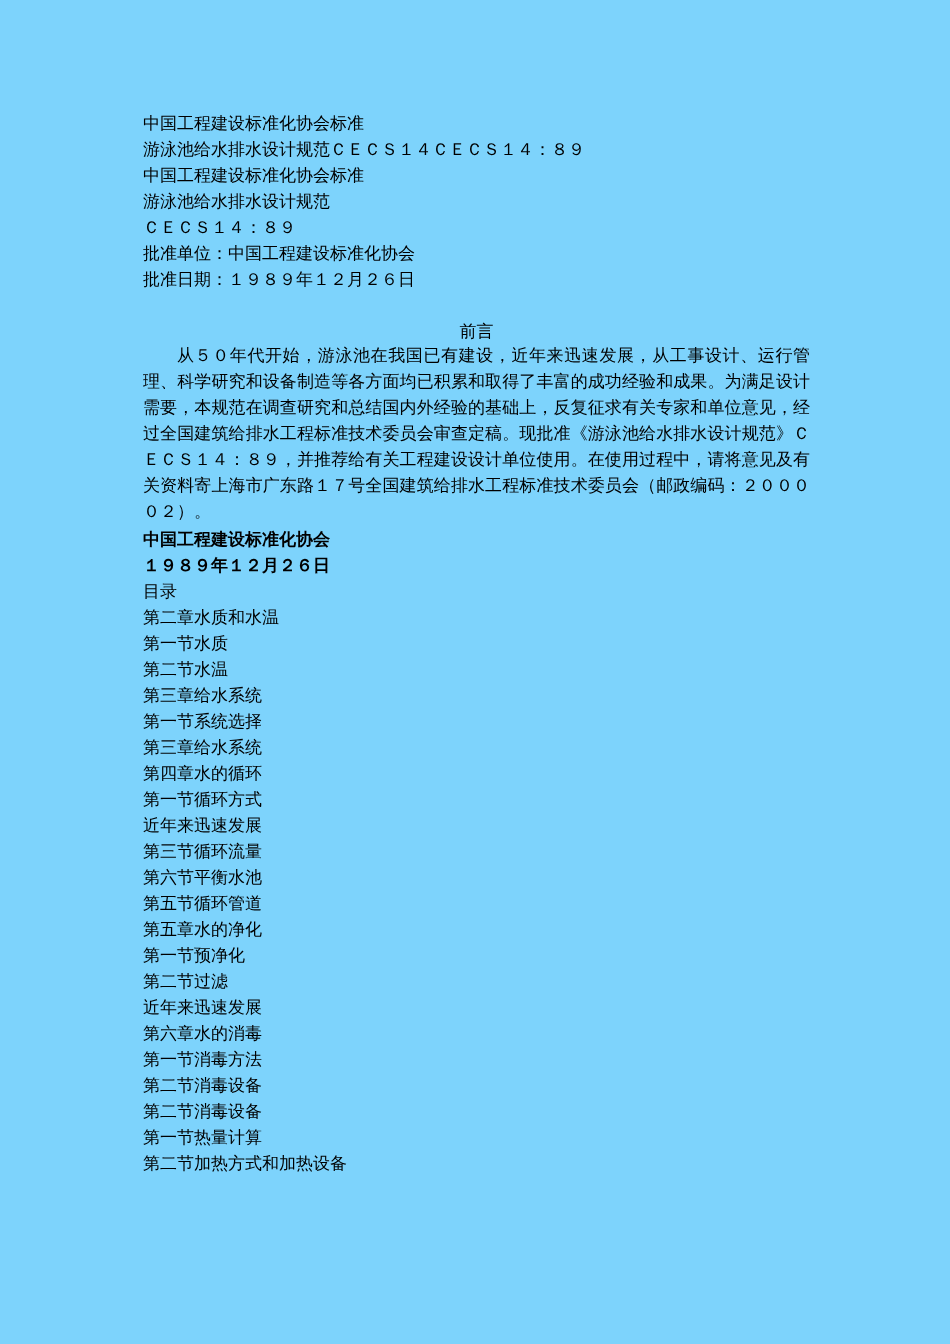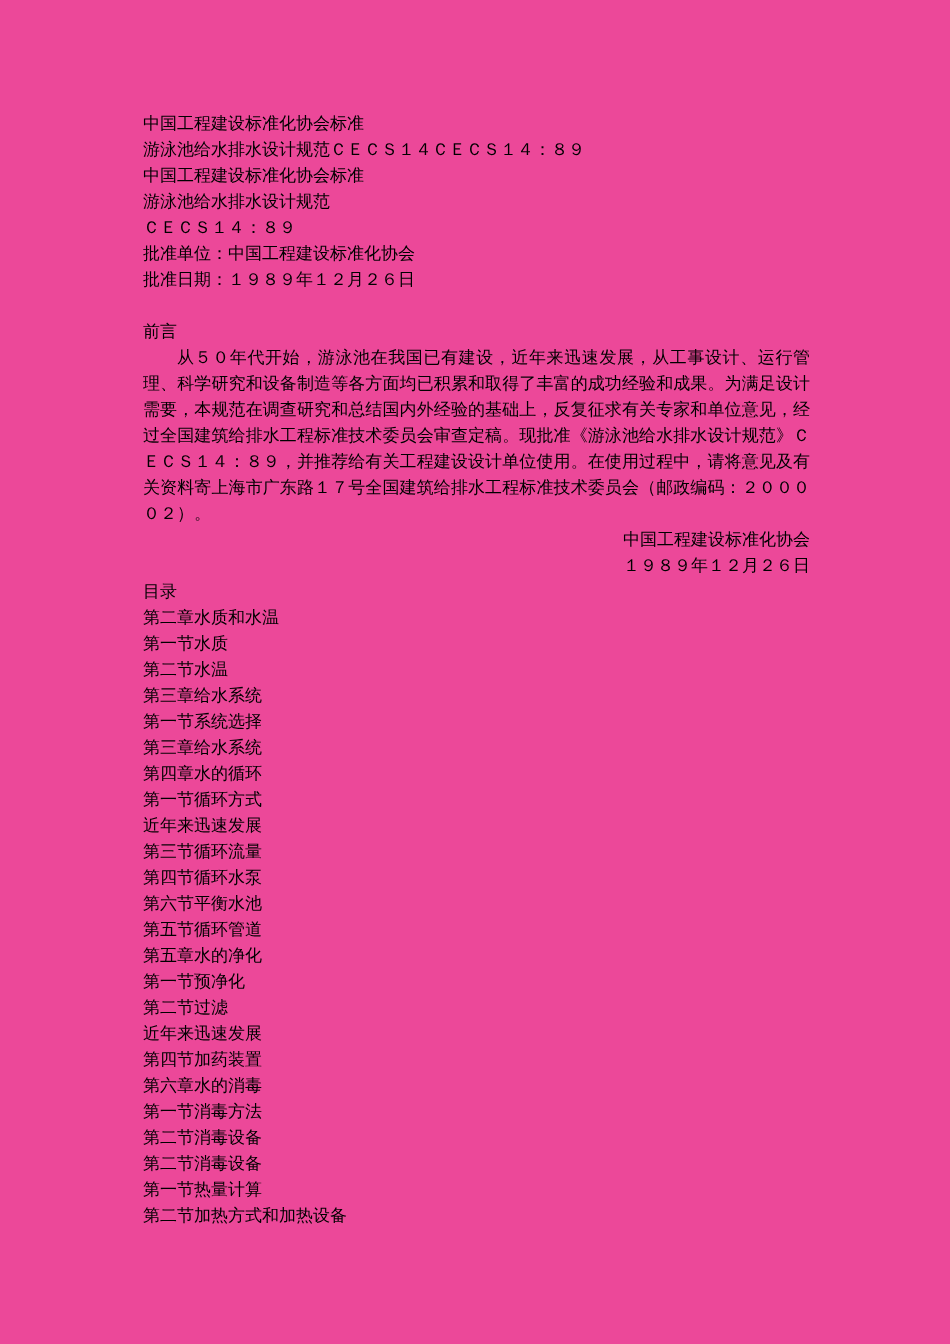--- a/index.html
+++ b/index.html
@@ -4,47 +4,50 @@
 <style>
   html, body {
     margin: 0;
     padding: 0;
     background: #ffffff;
   }
   .page {
     position: relative;
     width: 950px;
     height: 1344px;
-    background: #ec4899;
+    background: #7dd3fc;
     box-sizing: border-box;
     padding: 110px 140px 0 143px;
     font-family: "DejaVu Serif", "Liberation Serif", serif;
     font-size: 17px;
     line-height: 26px;
     color: #000000;
     overflow: hidden;
   }
   .content {
     width: 667px;
   }
   .line {
     white-space: pre-wrap;
   }
   .blank-line {
     height: 26px;
   }
   .centered {
+    text-align: center;
   }
   .right-aligned {
-    text-align: right;
+    text-align: left;
+    font-weight: bold;
   }
   .para {
     margin: 0;
     text-align: justify;
     text-indent: 2em;
+    font-family: Liberation Mono, monospace;
   }
 </style>
 </head>
 <body>
 
 <div class="page">
   <div class="content">
 
     <div class="doc-header">
       <div class="line">中国工程建设标准化协会标准</div>
@@ -70,28 +73,26 @@
       <div class="line">第二章水质和水温</div>
       <div class="line">第一节水质</div>
       <div class="line">第二节水温</div>
       <div class="line">第三章给水系统</div>
       <div class="line">第一节系统选择</div>
       <div class="line">第三章给水系统</div>
       <div class="line">第四章水的循环</div>
       <div class="line">第一节循环方式</div>
       <div class="line">近年来迅速发展</div>
       <div class="line">第三节循环流量</div>
-      <div class="line">第四节循环水泵</div>
       <div class="line">第六节平衡水池</div>
       <div class="line">第五节循环管道</div>
       <div class="line">第五章水的净化</div>
       <div class="line">第一节预净化</div>
       <div class="line">第二节过滤</div>
       <div class="line">近年来迅速发展</div>
-      <div class="line">第四节加药装置</div>
       <div class="line">第六章水的消毒</div>
       <div class="line">第一节消毒方法</div>
       <div class="line">第二节消毒设备</div>
       <div class="line">第二节消毒设备</div>
       <div class="line">第一节热量计算</div>
       <div class="line">第二节加热方式和加热设备</div>
     </div>
 
   </div>
 </div>

